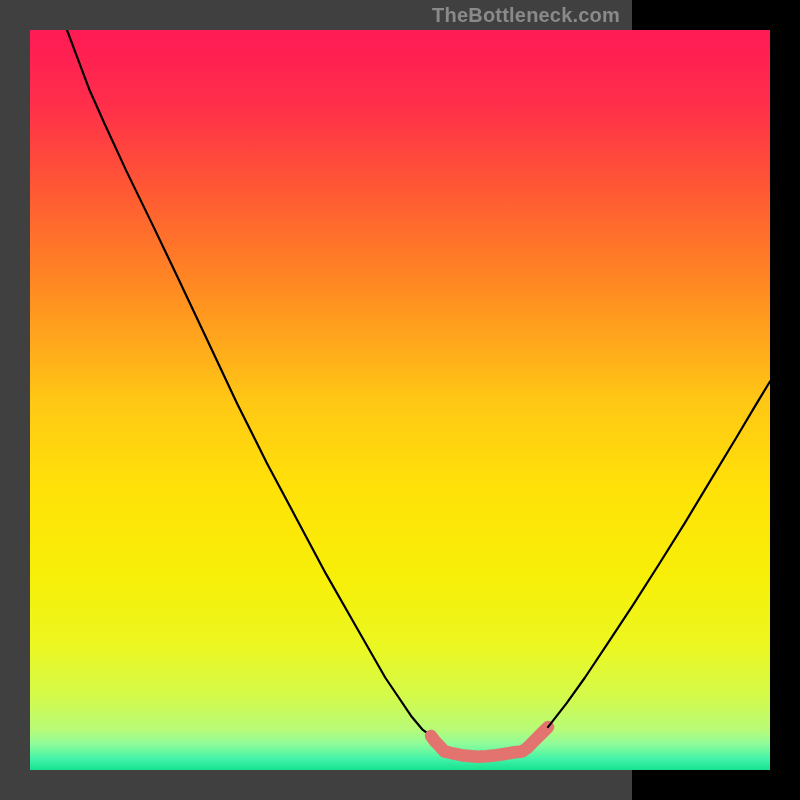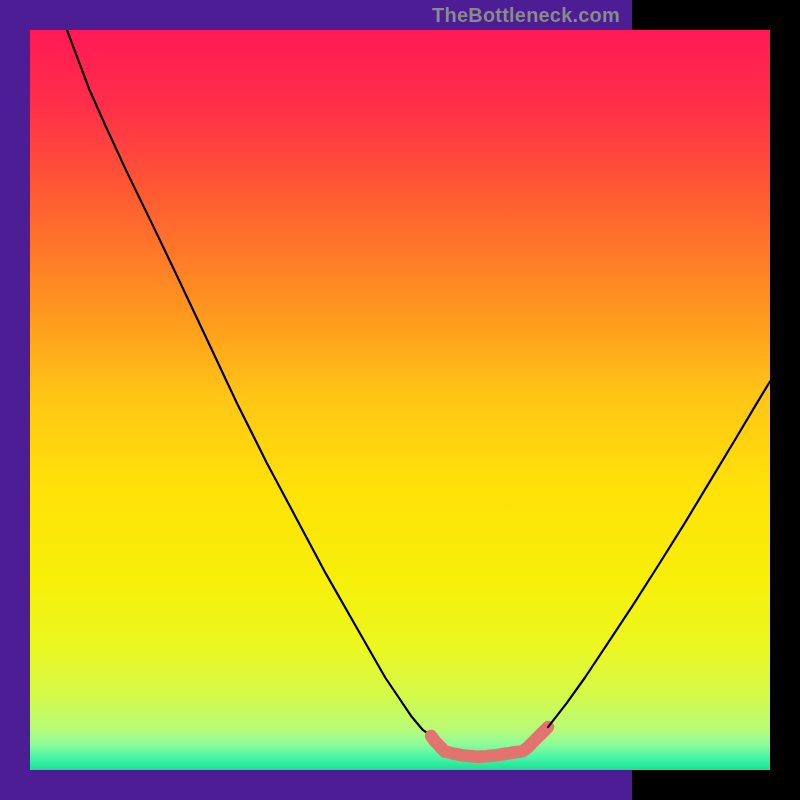--- a/index.html
+++ b/index.html
@@ -1,20 +1,20 @@
 <!DOCTYPE html>
 <html><head>
 <meta charset="utf-8">
 <style>
   * { margin: 0; padding: 0; box-sizing: border-box; }
   html, body { width: 800px; height: 800px; overflow: hidden; background: #000; }
   .page {
     width: 632px;
     height: 800px;
-    background: #4c1d95;
+    background: #404040;
     position: relative;
   }
   .attribution {
     position: absolute;
     top: 4px;
     right: 12px;
     font-family: Arial, Helvetica, sans-serif;
     font-size: 20px;
     font-weight: 600;
     color: #8a8a8a;

